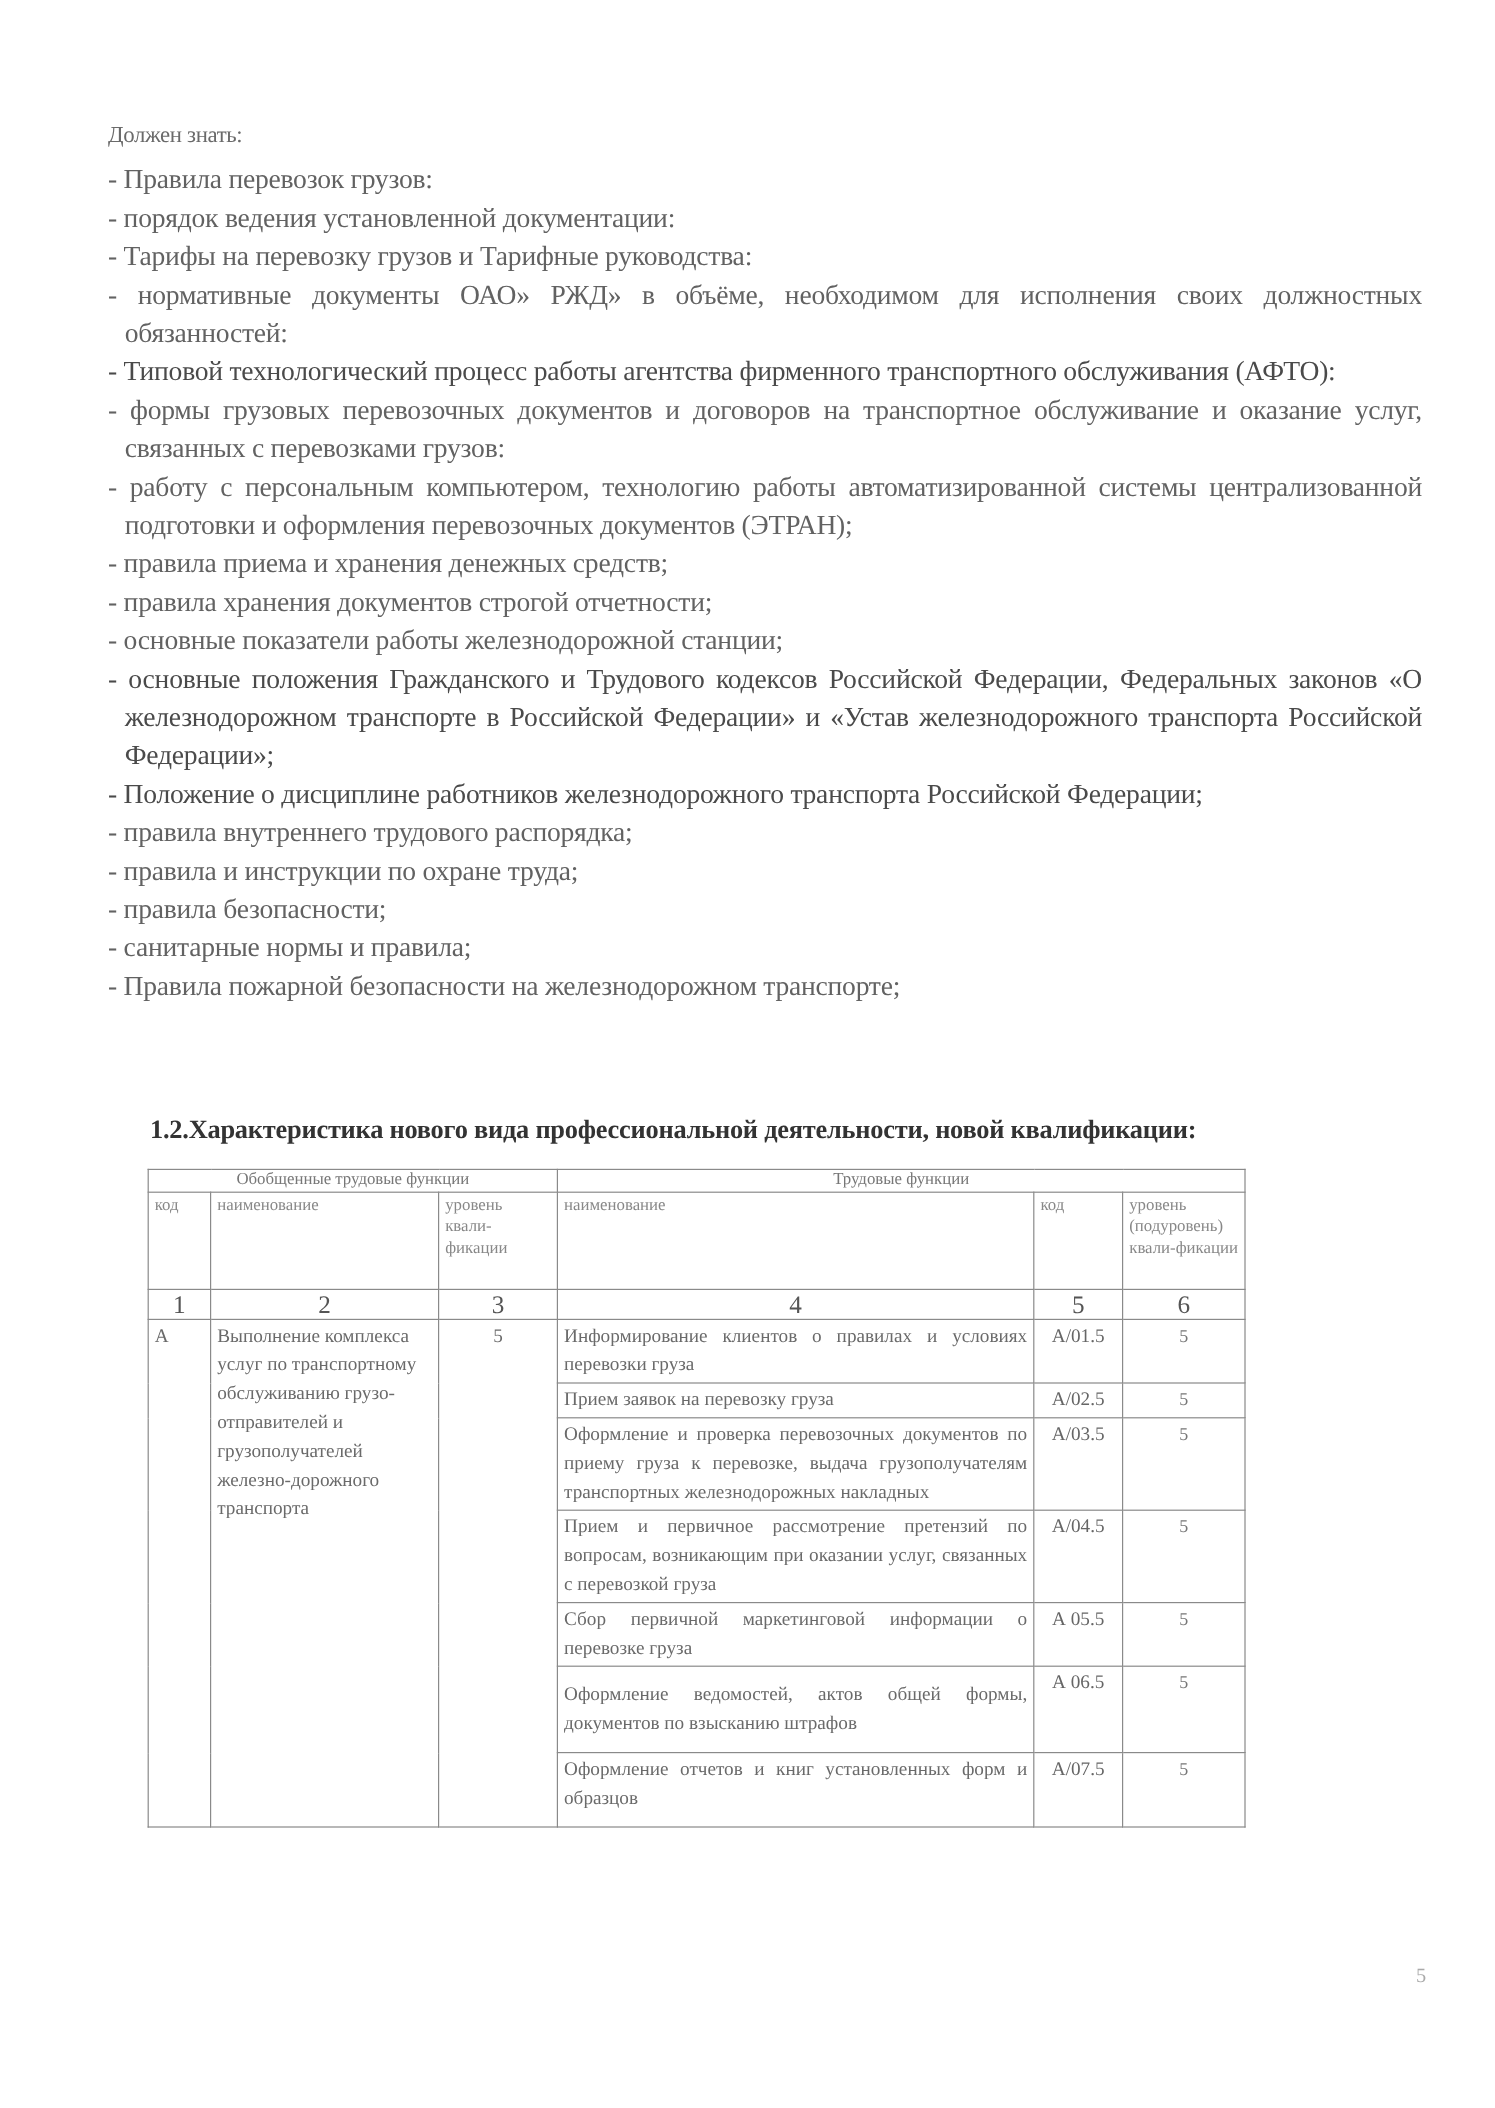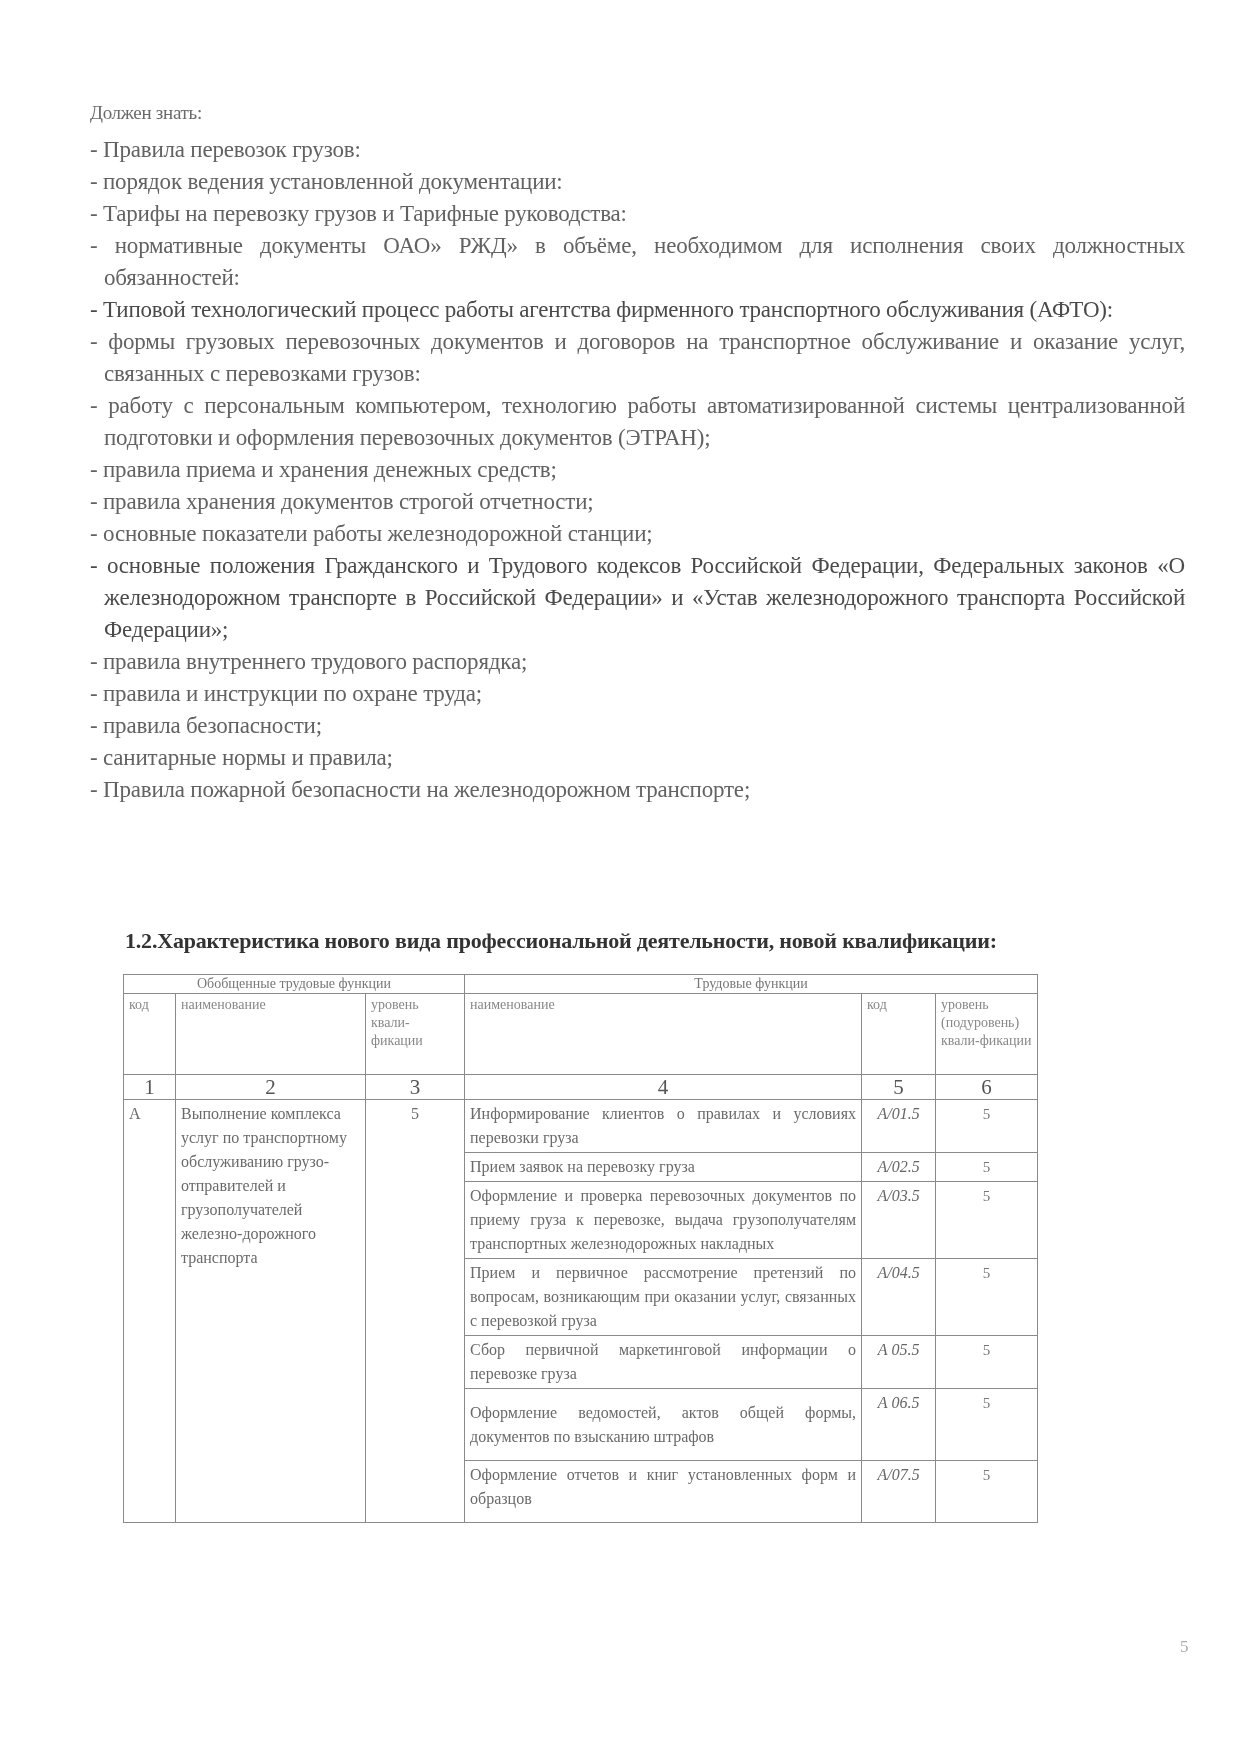--- a/index.html
+++ b/index.html
@@ -13,21 +13,21 @@
   .list li.dark { color:#4a4a4a; }
   .section-title { position:absolute; left:125px; top:928px; font-size:22px; font-weight:bold; color:#333; letter-spacing:-0.2px; }
   table.qual { position:absolute; left:123px; top:950px; width:914px; border-collapse:collapse; table-layout:fixed; font-size:15px; color:#777;margin-top:24px; }
   table.qual td, table.qual th { border:1px solid #8a8a8a; vertical-align:top; font-weight:normal; padding:2px 5px; line-height:24px; }
   table.qual th.grp { text-align:center; line-height:18px; padding:0 4px; font-size:14px; }
   table.qual th.sub { text-align:left; line-height:18px; font-size:14px; height:76px; color:#888; }
   table.qual td.num { text-align:center; font-size:21px; line-height:22px; color:#555; padding:1px; }
   td.center { text-align:center; }
   td.fn { text-align:justify; font-size:16px; line-height:25px; color:#6a6a6a; }
   td.gfn { font-size:16px; line-height:25px; color:#6a6a6a; }
-  td.code { text-align:center; font-size:16px; color:#666;font-style:italic; }
+  td.code { text-align:center; font-size:16px; color:#666; }
   .page-num { position:absolute; left:1180px; top:1637px; font-size:17px; color:#aaa; }
 </style>
 </head>
 <body>
 
 <div class="page">
 
   <div class="intro">Должен знать:</div>
 
   <ul class="list">
@@ -35,20 +35,21 @@
     <li>- порядок ведения установленной документации:</li>
     <li>- Тарифы на перевозку грузов и Тарифные руководства:</li>
     <li class="just">- нормативные документы ОАО» РЖД» в объёме, необходимом для исполнения своих должностных обязанностей:</li>
     <li class="dark">- Типовой технологический процесс работы агентства фирменного транспортного обслуживания (АФТО):</li>
     <li class="just">- формы грузовых перевозочных документов и договоров на транспортное обслуживание и оказание услуг, связанных с перевозками грузов:</li>
     <li class="just">- работу с персональным компьютером, технологию работы автоматизированной системы централизованной подготовки и оформления перевозочных документов (ЭТРАН);</li>
     <li>- правила приема и хранения денежных средств;</li>
     <li>- правила хранения документов строгой отчетности;</li>
     <li>- основные показатели работы железнодорожной станции;</li>
     <li class="just dark">- основные положения Гражданского и Трудового кодексов Российской Федерации, Федеральных законов «О железнодорожном транспорте в Российской Федерации» и «Устав железнодорожного транспорта Российской Федерации»;</li>
+    <li class="dark">- Положение о дисциплине работников железнодорожного транспорта Российской Федерации;</li>
     <li>- правила внутреннего трудового распорядка;</li>
     <li>- правила и инструкции по охране труда;</li>
     <li>- правила безопасности;</li>
     <li>- санитарные нормы и правила;</li>
     <li>- Правила пожарной безопасности на железнодорожном транспорте;</li>
   </ul>
 
   <div class="section-title">1.2.Характеристика нового вида профессиональной деятельности,  новой квалификации:</div>
 
   <table class="qual">

